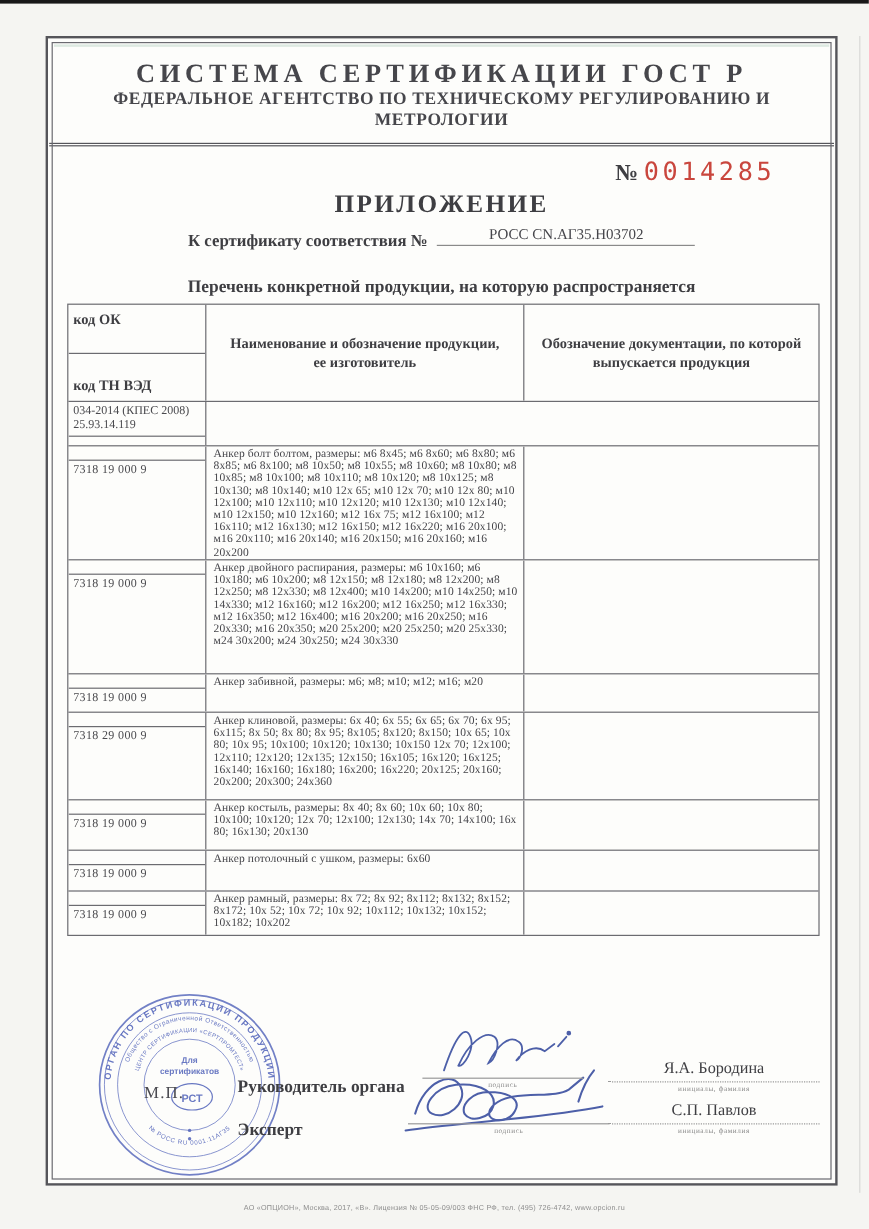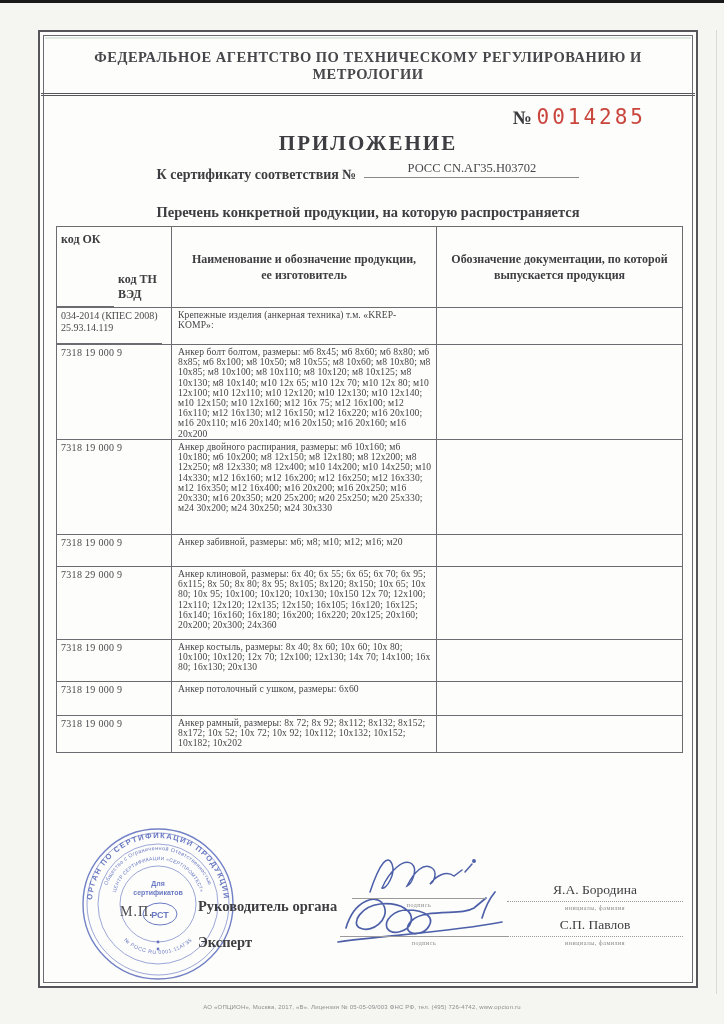--- a/index.html
+++ b/index.html
@@ -26,21 +26,21 @@
   .cert-line .lbl{font-weight:bold;color:#3e3e42;}
   .cert-line .blank{width:215px;border-bottom:1px solid #8a8a8a;margin-left:8px;text-align:center;
     font-size:12.5px;padding-bottom:1px;position:relative;top:-5px;color:#46464b;}
 
   .subtitle{margin-top:20px;text-align:center;font-size:14.5px;font-weight:bold;line-height:19px;color:#3e3e42;}
 
   
   .ctable{margin:4px 0 0 16px;width:627px;border:1px solid #6b6b70;box-sizing:border-box;font-size:10px;}
   .trow{display:flex;border-top:1px solid #6b6b70;box-sizing:border-box;overflow:hidden;}
   .trow:first-child{border-top:none;}
-  .c1{width:115px;border-right:1px solid #6b6b70;box-sizing:border-box;display:flex;flex-direction:row;overflow:hidden;}
+  .c1{width:115px;border-right:1px solid #6b6b70;box-sizing:border-box;display:flex;flex-direction:column;overflow:hidden;}
   .c2{width:265px;border-right:1px solid #6b6b70;box-sizing:border-box;overflow:hidden;}
   .c3{flex:1;}
   .hdrrow{height:80px;}
   .hc1top,.hc1bot{flex:1;padding:5px 4px;font-weight:bold;font-size:12px;color:#3e3e42;}
   .hc1top{border-bottom:1px solid #6b6b70;}
   .hc1bot{display:flex;align-items:flex-end;}
   .hcell{display:flex;align-items:center;justify-content:center;text-align:center;
     font-weight:bold;font-size:12px;line-height:16px;color:#3e3e42;padding:4px 14px;box-sizing:border-box;}
   .strip{height:11px;border-bottom:1px solid #6b6b70;}
   .codetxt{padding:2px 4px;letter-spacing:.3px;color:#4a4a4e;}
@@ -78,20 +78,21 @@
 <body>
 
 <div class="scan-top"></div>
 <div class="scan-edge"></div>
 
 <div class="page">
   <div class="page-inner-frame"></div>
   <div class="green-tint"></div>
 
   <div class="hdr-band">
+    <div class="hdr-line1">СИСТЕМА СЕРТИФИКАЦИИ ГОСТ Р</div>
     <div class="hdr-line2">ФЕДЕРАЛЬНОЕ АГЕНТСТВО ПО ТЕХНИЧЕСКОМУ РЕГУЛИРОВАНИЮ И МЕТРОЛОГИИ</div>
   </div>
 
   <div class="formnum">
     <span class="no">№</span>
     <span class="digits">0014285</span>
   </div>
 
   <div class="doc-title">ПРИЛОЖЕНИЕ</div>
 
@@ -114,23 +115,20 @@
       <div class="c3 hcell">Обозначение документации, по которой выпускается продукция</div>
     </div>
 
     <div class="trow h-r0">
       <div class="c1">
         <div class="r1codewrap">
           <div>034-2014 (КПЕС 2008)</div>
           <div>25.93.14.119</div>
         </div>
       </div>
-      <div class="c2">
-          <div class="prod">Крепежные изделия (анкерная техника) т.м. «KREP-KOMP»:</div>
-        </div>
       <div class="c3"></div>
     </div>
 
     <div class="trow h-r1">
       <div class="c1">
         <div class="strip"></div>
         <div class="codetxt">7318 19 000 9</div>
       </div>
       <div class="c2">
           <div class="prod">Анкер болт болтом, размеры: м6 8х45; м6 8х60; м6 8х80; м6 8х85; м6 8х100; м8 10х50; м8 10х55; м8 10х60; м8 10х80; м8 10х85; м8 10х100; м8 10х110; м8 10х120; м8 10х125; м8 10х130; м8 10х140; м10 12х 65; м10 12х 70; м10 12х 80; м10 12х100; м10 12х110; м10 12х120; м10 12х130; м10 12х140; м10 12х150; м10 12х160; м12 16х 75; м12 16х100; м12 16х110; м12 16х130; м12 16х150; м12 16х220; м16 20х100; м16 20х110; м16 20х140; м16 20х150; м16 20х160; м16 20х200</div>

